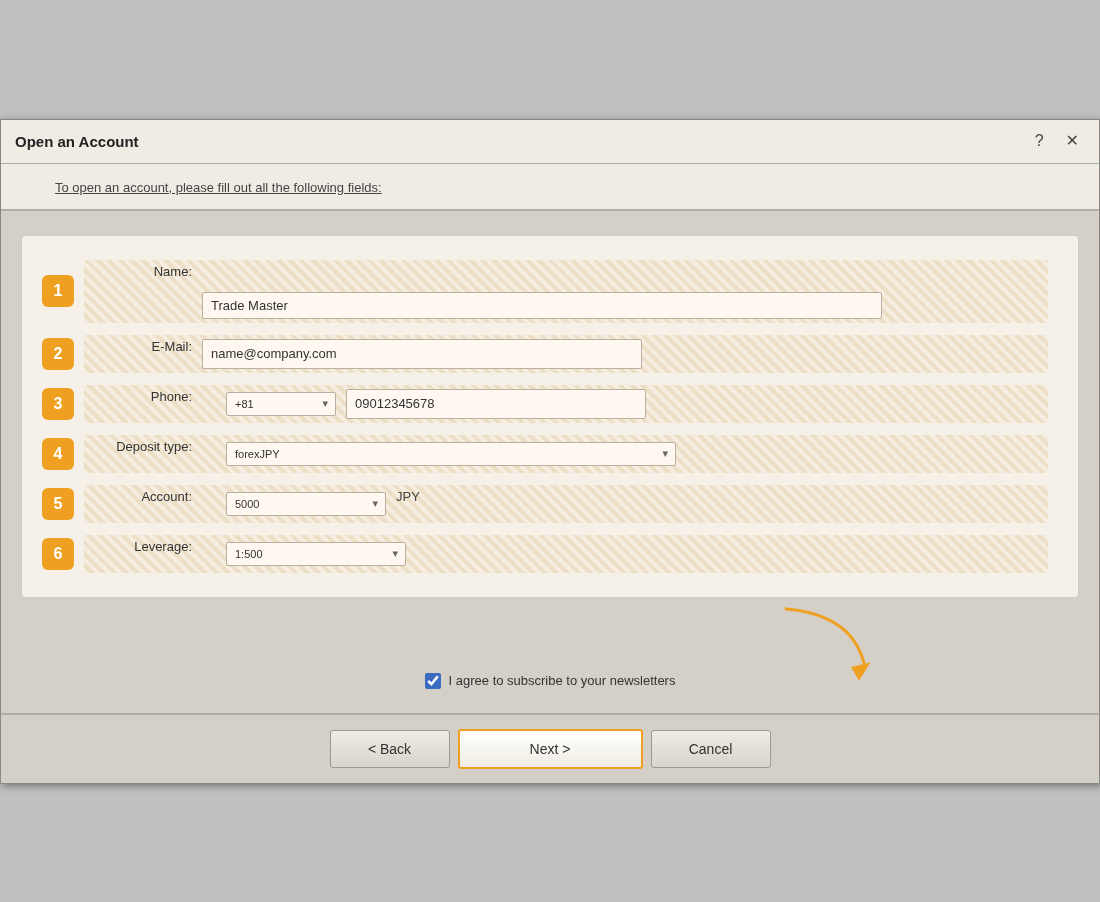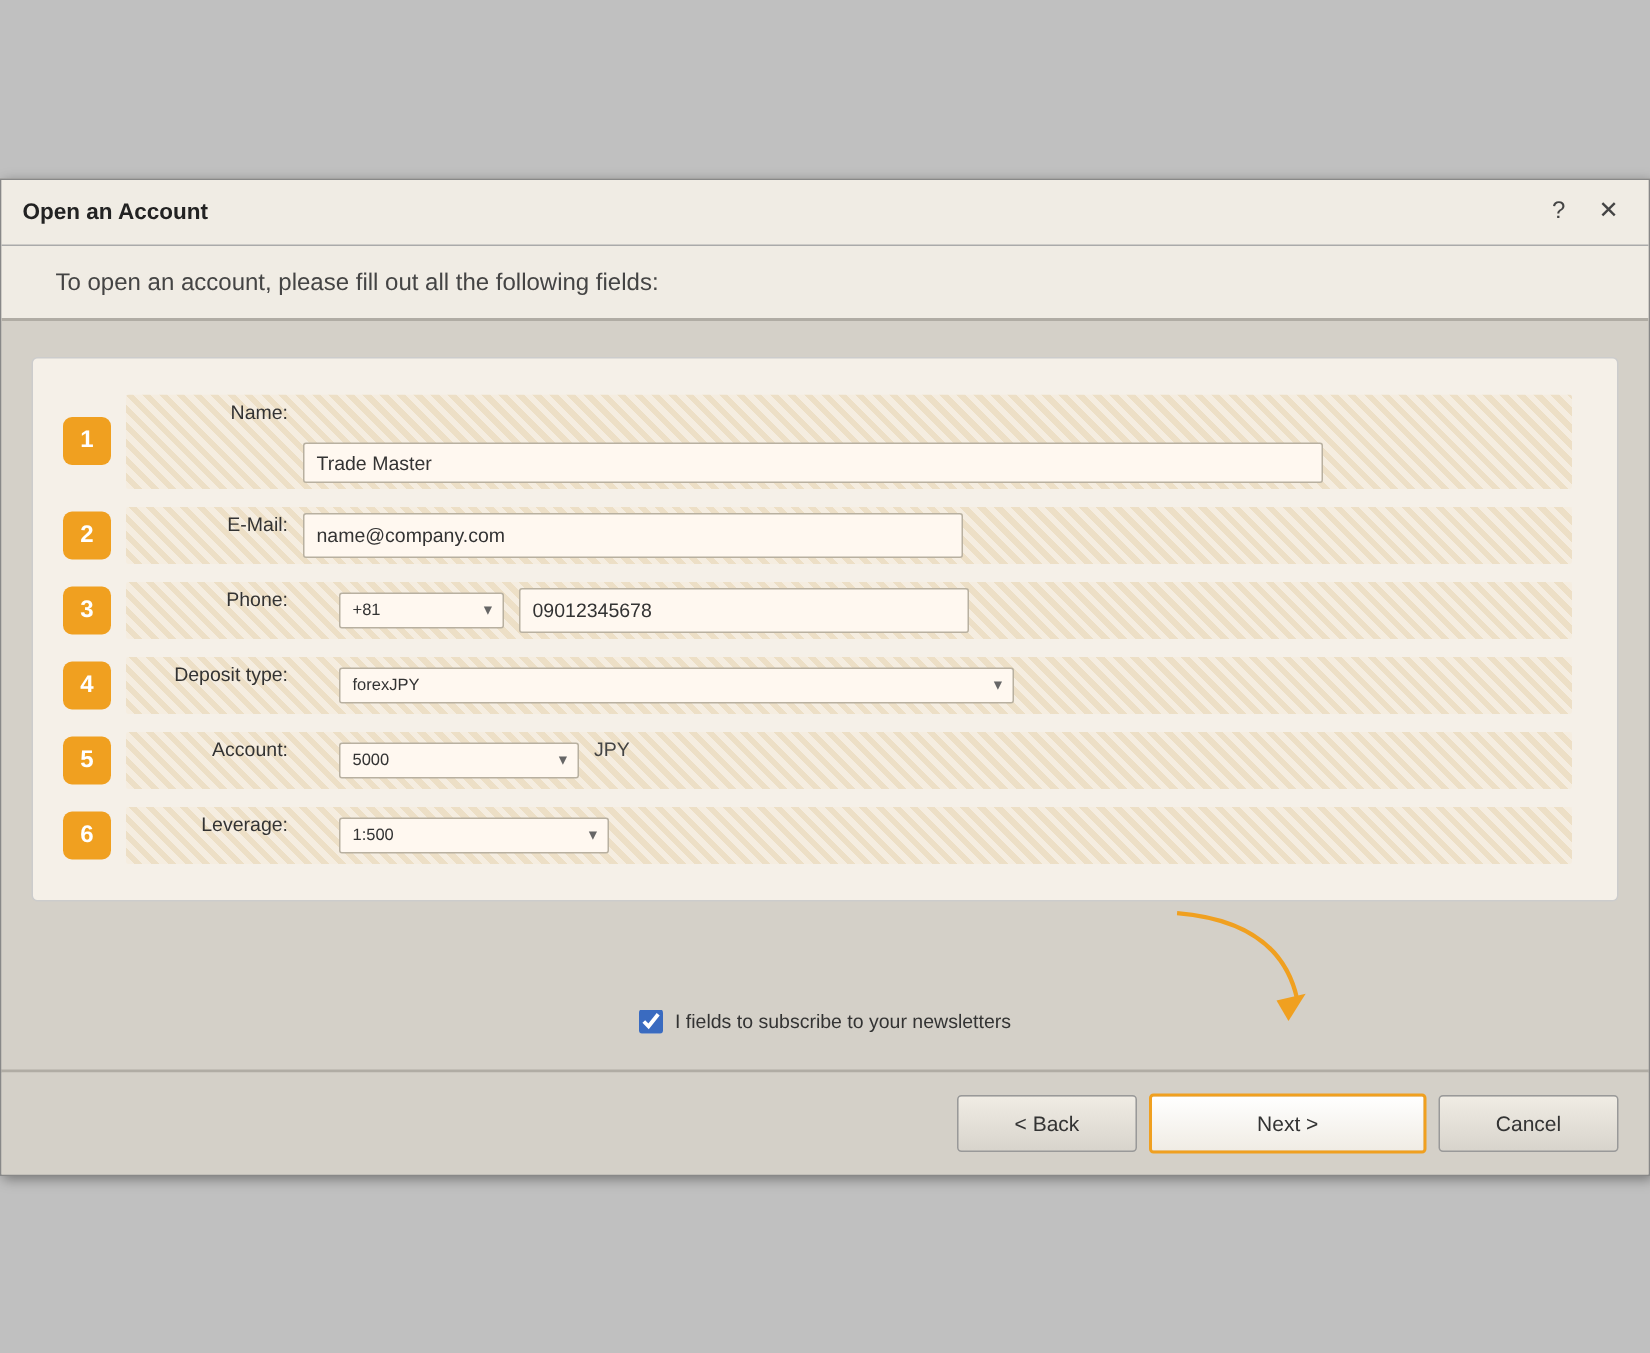--- a/index.html
+++ b/index.html
@@ -60,23 +60,24 @@
       padding: 16px 20px 14px 20px;
       border-bottom: 2px solid #b0aca4;
     }
     .header-section .personal-details-title {
       font-weight: 700;
       font-size: 14px;
       color: #222;
       margin-bottom: 4px;
     }
     .header-section .personal-details-sub {
-      font-size: 16px;
+      font-size: 13px;
       color: #444;
-      margin-left: 16px;
+      margin-left: 34px;
+      text-decoration: underline;
     }
 
     
     .main-content {
       background: #d4d0c8;
       flex: 1;
       display: flex;
       flex-direction: column;
       padding: 24px 20px 16px 20px;
       gap: 0;
@@ -243,21 +244,21 @@
       background: #b0aca4;
       margin: 0 0 0 0;
     }
 
     
     .button-bar {
       background: #d4d0c8;
       padding: 14px 20px;
       display: flex;
       align-items: center;
-      justify-content: flex-end;
+      justify-content: center;
       gap: 8px;
     }
 
     .btn {
       padding: 10px 28px;
       font-size: 14px;
       cursor: pointer;
       border-radius: 3px;
       border: 1px solid #999;
       background: linear-gradient(to bottom, #f0ece4, #d8d4cc);
@@ -391,21 +392,21 @@
           </div>
         </div>
       </div>
 
     </div>
 
     <div class="mid-spacer"></div>
 
     <div class="checkbox-area">
       <input type="checkbox" checked="" style="">
-      <span class="checkbox-label">I fields to subscribe to your newsletters</span>
+      <span class="checkbox-label">I agree to subscribe to your newsletters</span>
     </div>
 
     <svg class="arrow-annotation" viewBox="0 0 100 70" xmlns="http://www.w3.org/2000/svg" style="position:absolute;right:220px;bottom:100px;width:120px;height:80px;pointer-events:none;">
       <path d="M 20 5 Q 80 10 90 55" stroke="#f0a020" stroke-width="2.5" fill="none"></path>
       <polygon points="85,68 95,52 78,56" fill="#f0a020"></polygon>
     </svg>
 
   </div>
 
   <div class="bottom-sep"></div>

